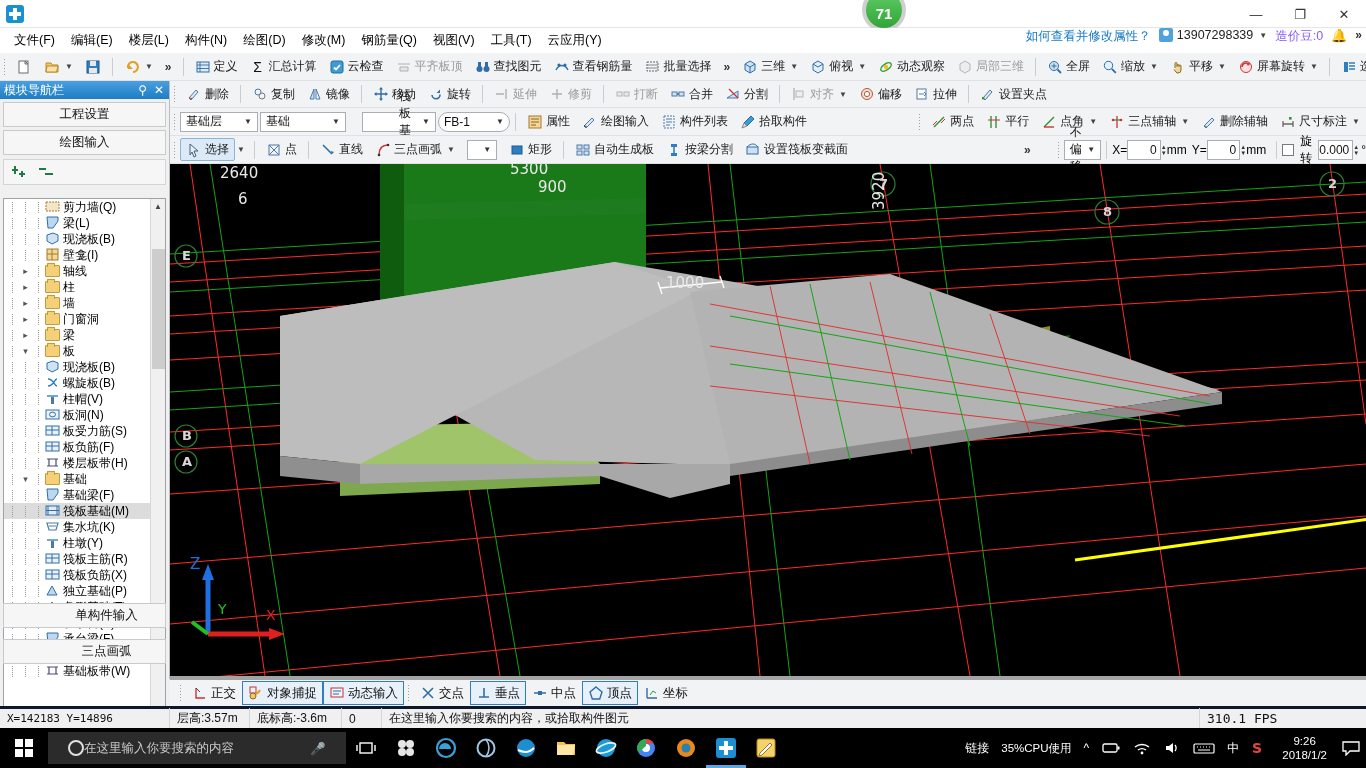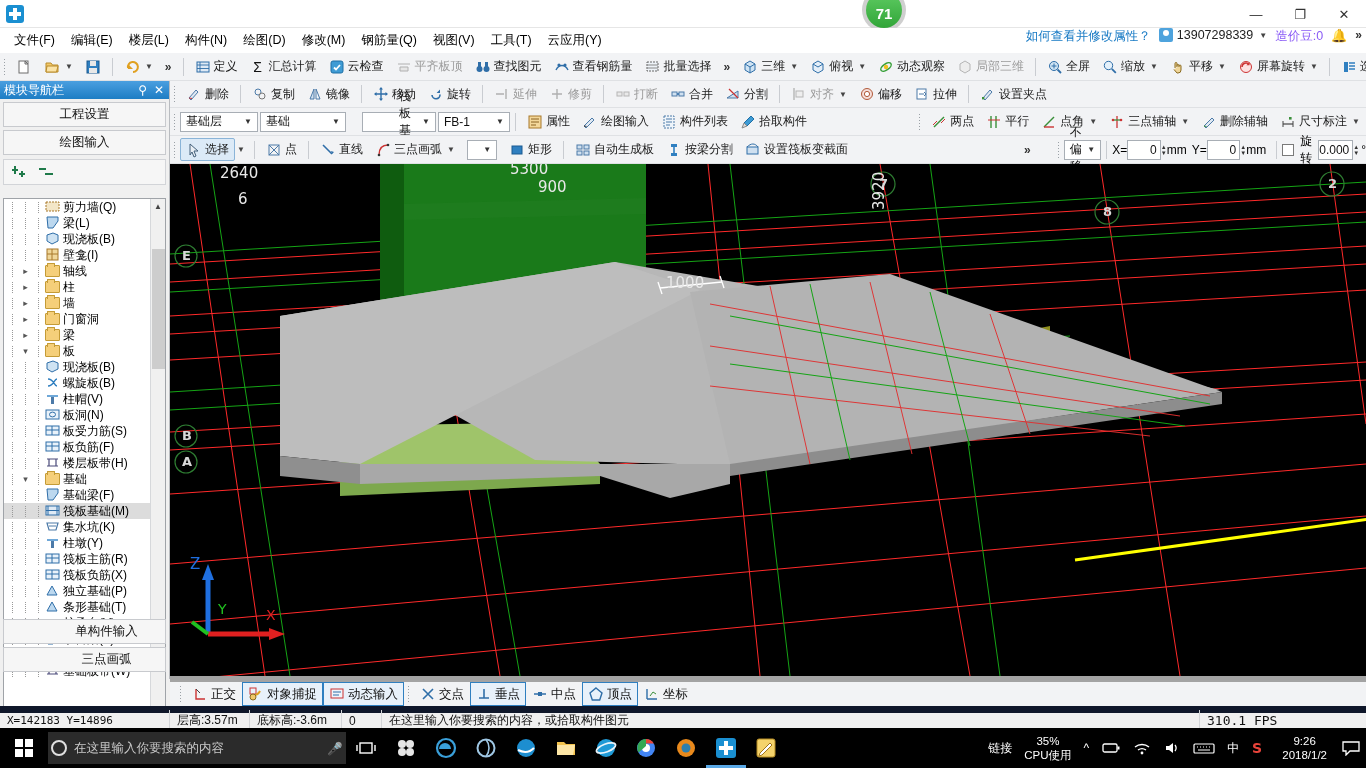--- a/index.html
+++ b/index.html
@@ -110,58 +110,58 @@
   .tnode.sel { background:#dcdcdc; }
   .tw { width:13px; text-align:center; font-size:9px; color:#555; flex:none;}
   .dots { width:13px; flex:none; display:flex; align-items:center; justify-content:center;}
   .dots i { display:block; width:1px; height:11px; border-left:1px dotted #999; }
   .folder { width:15px;height:12px;background:#f5cf7a;border:1px solid #c49b36;border-radius:1px;flex:none;
             margin-right:3px; position:relative;}
   .folder::before{content:"";position:absolute;left:1px;top:-3px;width:6px;height:3px;background:#f5cf7a;
             border:1px solid #c49b36;border-bottom:none;border-radius:1px 1px 0 0;}
   .litem-ico { width:15px;height:14px;flex:none;margin-right:3px; }
   .lp-bot { position:absolute; left:3px; bottom:4px; width:163px; }
-  .lp-bot .lp-btn{ margin:2px 0 3px 0;padding-left:44px; }
+  .lp-bot .lp-btn{ margin:2px 0 11px 0;padding-left:44px; }
 
   
   .viewport { position:absolute; left:170px; top:164px; width:1196px; height:512px; background:#000;
               overflow:hidden; }
   .vp-label { position:absolute; color:#e8e8e8; font-family:"DejaVu Sans","Liberation Sans",sans-serif;
               font-size:15px; white-space:nowrap; }
   .axis-lbl { position:absolute; font-size:13px; font-weight:bold; font-family:"DejaVu Sans",sans-serif; }
 
   
   .snapbar { position:absolute; left:170px; top:676px; width:1196px; height:30px; background:#f2f3f5;
-             border-top:6px solid #a3a3a3; display:flex; align-items:center; padding-left:6px; }
+             border-top:4px solid #a3a3a3; display:flex; align-items:center; padding-left:6px; }
   .snapbtn { display:flex; align-items:center; gap:3px; font-size:12.5px; color:#111; padding:2px 5px;
              border:1px solid transparent; height:24px;}
   .snapbtn.on { background:#e8f1fa; border:1px solid #2f7fc0; }
 
   
   .statusbar { position:absolute; left:0; top:706px; width:1366px; height:22px; background:#f0f0f0;
-               border-top:7px solid #0f172a; display:flex; align-items:center; }
+               border-top:3px solid #0f172a; display:flex; align-items:center; }
   .scell { height:22px; display:flex; align-items:center; padding:0 7px; font-size:12px; color:#111;
            border-right:1px solid #d3d5d8; white-space:nowrap;}
   .scell.nb { border-right:none; }
 
   
   .taskbar { position:absolute; left:0; top:728px; width:1366px; height:40px; background:#000000; display:flex; align-items:center;}
   .startbtn { width:48px;height:40px;display:flex;align-items:center;justify-content:center;}
   .win-logo { width:18px;height:18px; display:grid; grid-template-columns:8px 8px; grid-template-rows:8px 8px; gap:2px;}
   .win-logo i{ background:#fff; display:block;}
-  .searchbox { width:298px; height:32px; background:#2b2b2b; display:flex; align-items:center; gap:7px;
-               padding:0 3px; color:#c9c9c9; font-size:12.5px; }
+  .searchbox { width:298px; height:32px; background:#2b2b2b; display:flex; align-items:center; 
+               padding:0 20px; color:#c9c9c9; font-size:12.5px; }
   .circ { width:16px;height:16px;border:2px solid #e0e0e0;border-radius:50%; flex:none;}
   .tb-ico { width:40px; height:40px; display:flex; align-items:center; justify-content:center; flex:none;}
   .tb-ico.running{ box-shadow: inset 0 -3px 0 0 #5aa9e6; }
   .tray { margin-left:auto; display:flex; align-items:center; height:40px; color:#fff; }
   .tray-item { padding:0 6px; font-size:12px; color:#fff; display:flex;align-items:center;justify-content:center;}
   .clock { display:flex; flex-direction:column; align-items:center; justify-content:center;
            font-size:11.5px; color:#fff; padding:0 9px; line-height:14px;}
-  .cpu { display:flex;flex-direction:column;align-items:center;justify-content:center;
+  .cpu { display:flex;flex-direction:row;align-items:center;justify-content:center;
          font-size:11.5px;color:#fff;line-height:14px; padding:0 6px;}
 </style>
 </head>
 <body>
 
 <div class="app">
 
   <div class="titlebar">
     <div class="app-icon"></div>
     <div class="win-btns">
@@ -540,21 +540,21 @@
       <span class="ar">▼</span>
     </div>
     <div class="combo" style="width:86px;margin-left:2px;">
       <span>基础</span>
       <span class="ar">▼</span>
     </div>
     <div class="combo" style="width:74px;margin-left:16px;padding-left:36px;">
       <span>筏板基础</span>
       <span class="ar">▼</span>
     </div>
-    <div class="combo" style="width:72px;margin-left:2px;">
+    <div class="combo" style="width:72px;margin-left:2px;border-radius:10px;">
       <span>FB-1</span>
       <span class="ar">▼</span>
     </div>
     <span class="sep"></span>
 
     <div class="tbtn">
       <span class="ic">
           <svg width="16" height="16">
             <rect x="2" y="2" width="12" height="12" fill="#f3d79a" stroke="#a8792a"></rect>
             <path d="M4 5h8M4 8h8M4 11h5" stroke="#8a6222"></path>

